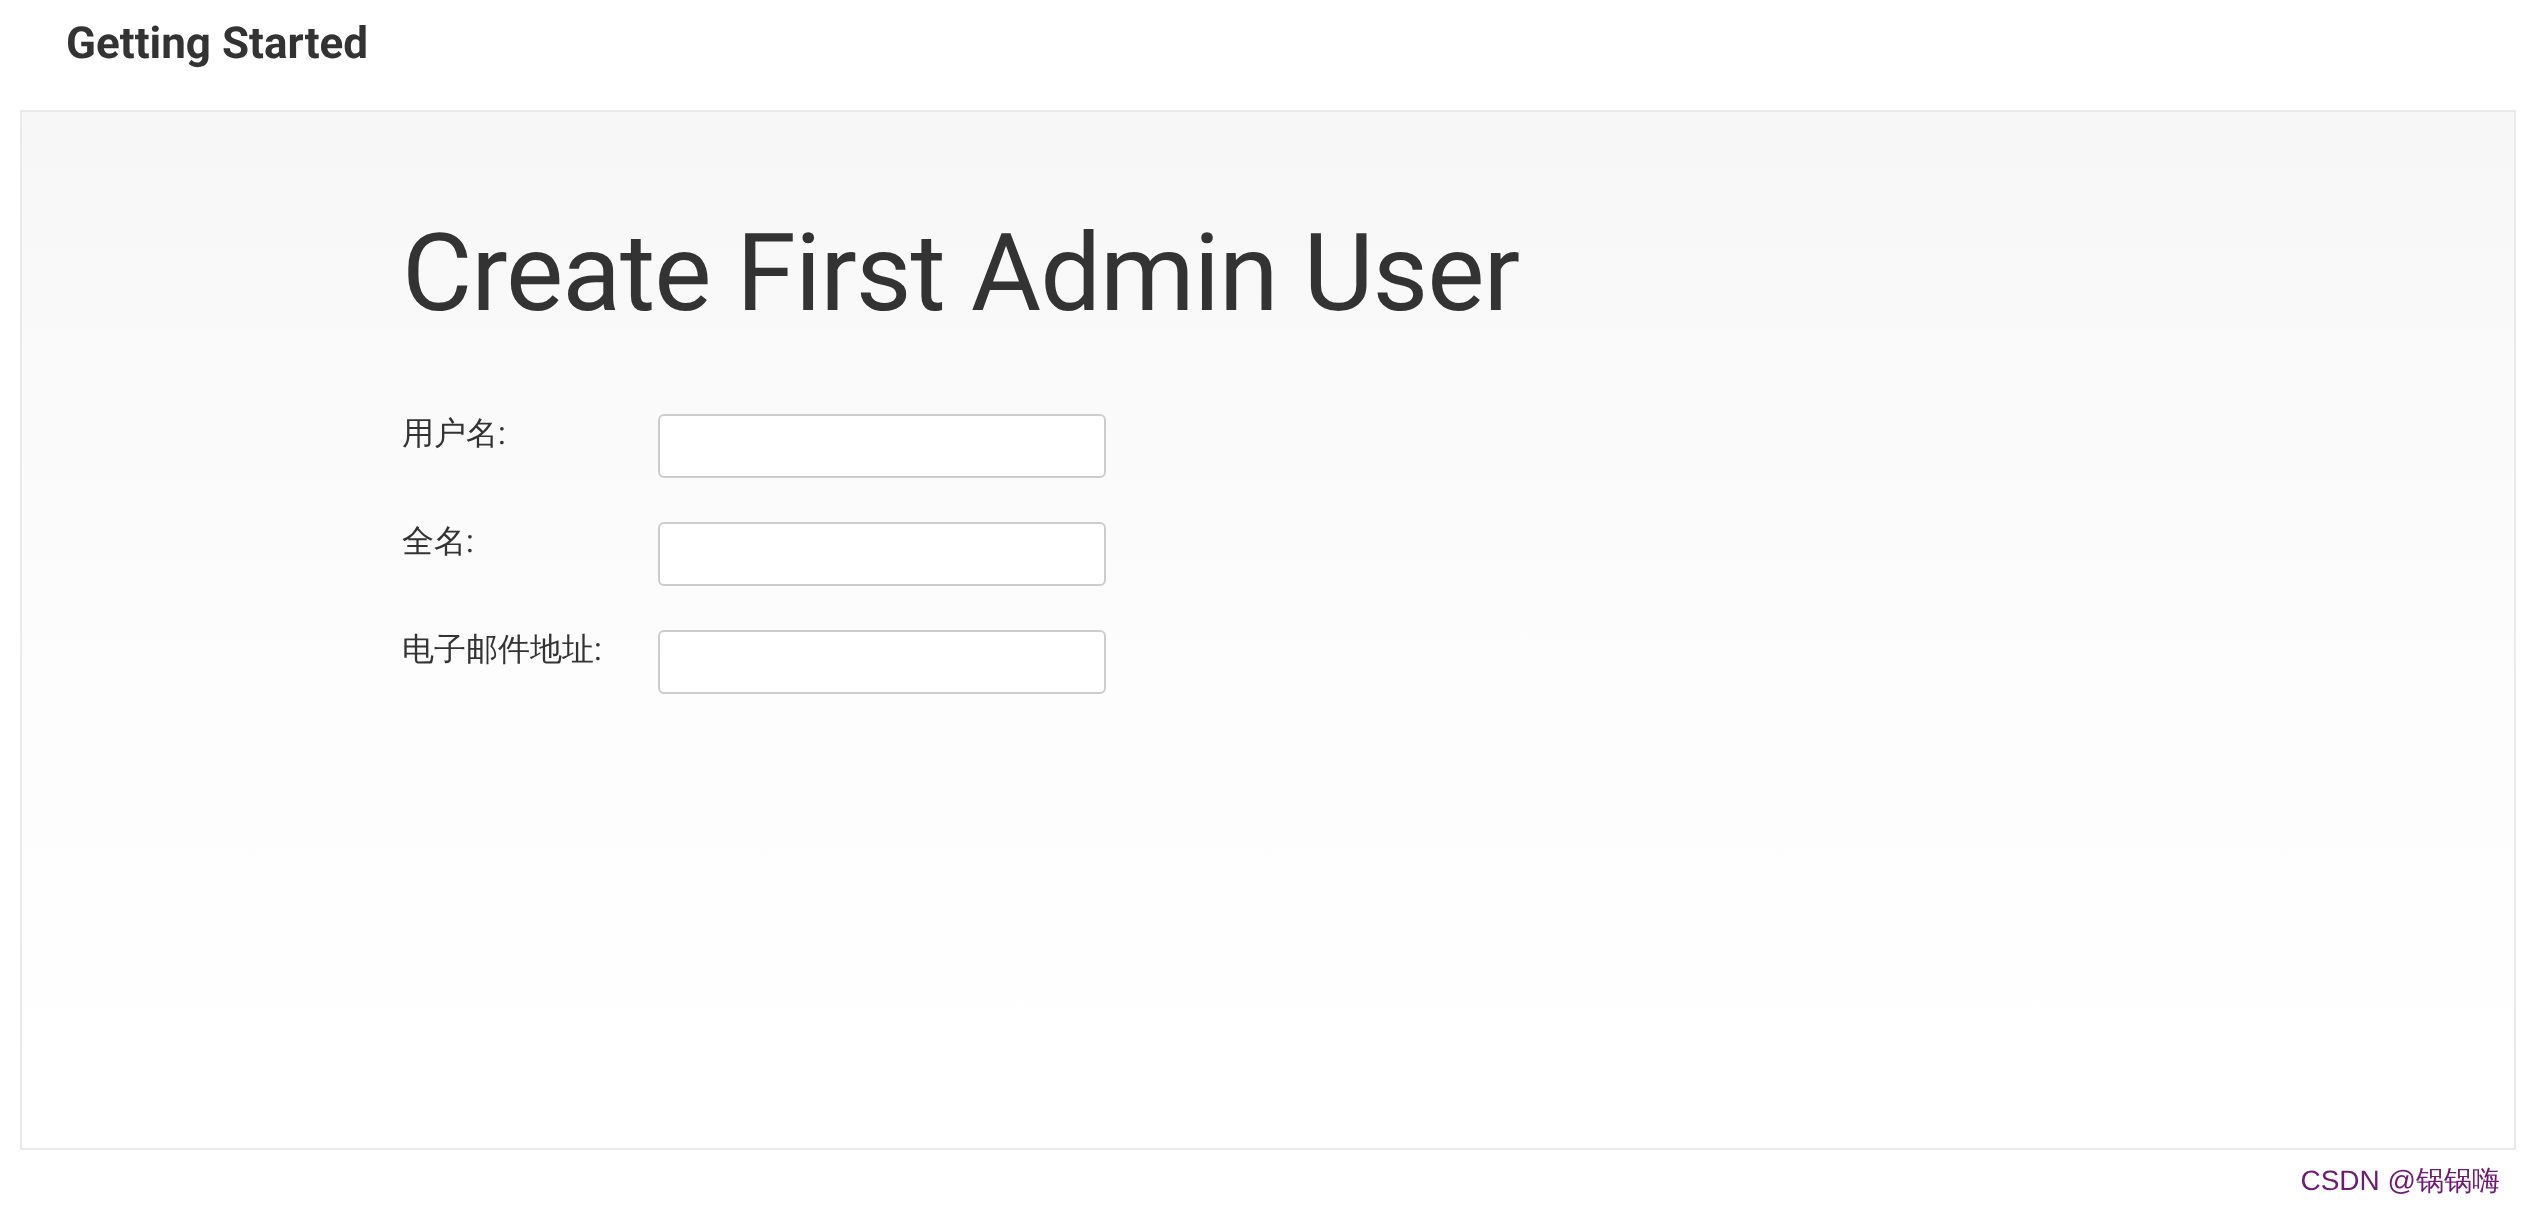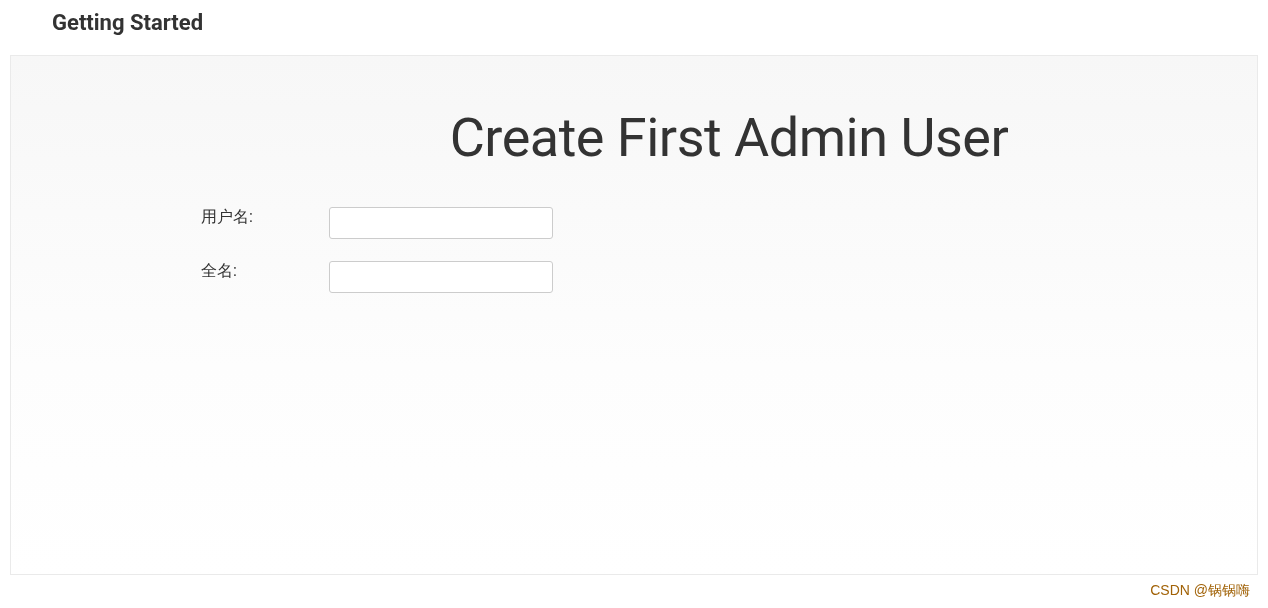--- a/index.html
+++ b/index.html
@@ -9,41 +9,40 @@
     }
     body {
       font-family: -apple-system, BlinkMacSystemFont, "Segoe UI", Roboto, "Helvetica Neue", Arial, sans-serif;
       background: #fff;
       width: 1268px;
       height: 608px;
       overflow: hidden;
       position: relative;
     }
     .header {
-      padding: 10px 0 20px 52px;
+      padding: 10px 0 20px 33px;
     }
     .header-title {
       font-size: 22px;
       font-weight: 700;
       color: #333;
     }
     .panel {
       margin: 0 10px;
       background: linear-gradient(to bottom, #f7f7f7 0%, #fdfdfd 60%, #ffffff 100%);
       border: 1px solid #eaeaea;
       padding: 50px 0 120px 190px;
       min-height: 520px;
     }
     .panel-title {
       font-size: 54px;
       font-weight: 400;
       color: #333;
       margin-bottom: 38px;
       letter-spacing: -0.5px;
-      text-align: center;
     }
     .form-row {
       display: flex;
       align-items: flex-start;
       margin-bottom: 22px;
     }
     .form-label {
       width: 128px;
       font-size: 16px;
       color: #333;
@@ -56,21 +55,21 @@
       border-radius: 3px;
       padding: 4px 8px;
       font-size: 14px;
       background: #fff;
     }
     .watermark {
       position: absolute;
       bottom: 8px;
       right: 18px;
       font-size: 14px;
-      color: #a16207;
+      color: #701a75;
       font-family: Arial, sans-serif;
     }
   </style>
 </head>
 <body>
 
 <div class="header">
   <h2 class="header-title">Getting Started</h2>
 </div>
 
@@ -82,15 +81,19 @@
     <input type="text" class="form-input" value="" style="">
   </div>
 
 
 
   <div class="form-row">
     <label class="form-label">全名:</label>
     <input type="text" class="form-input" value="" style="">
   </div>
 
+  <div class="form-row">
+    <label class="form-label">电子邮件地址:</label>
+    <input type="text" class="form-input" value="" style="">
+  </div>
 </div>
 
 <div class="watermark">CSDN @锅锅嗨</div>
 
 </body></html>

